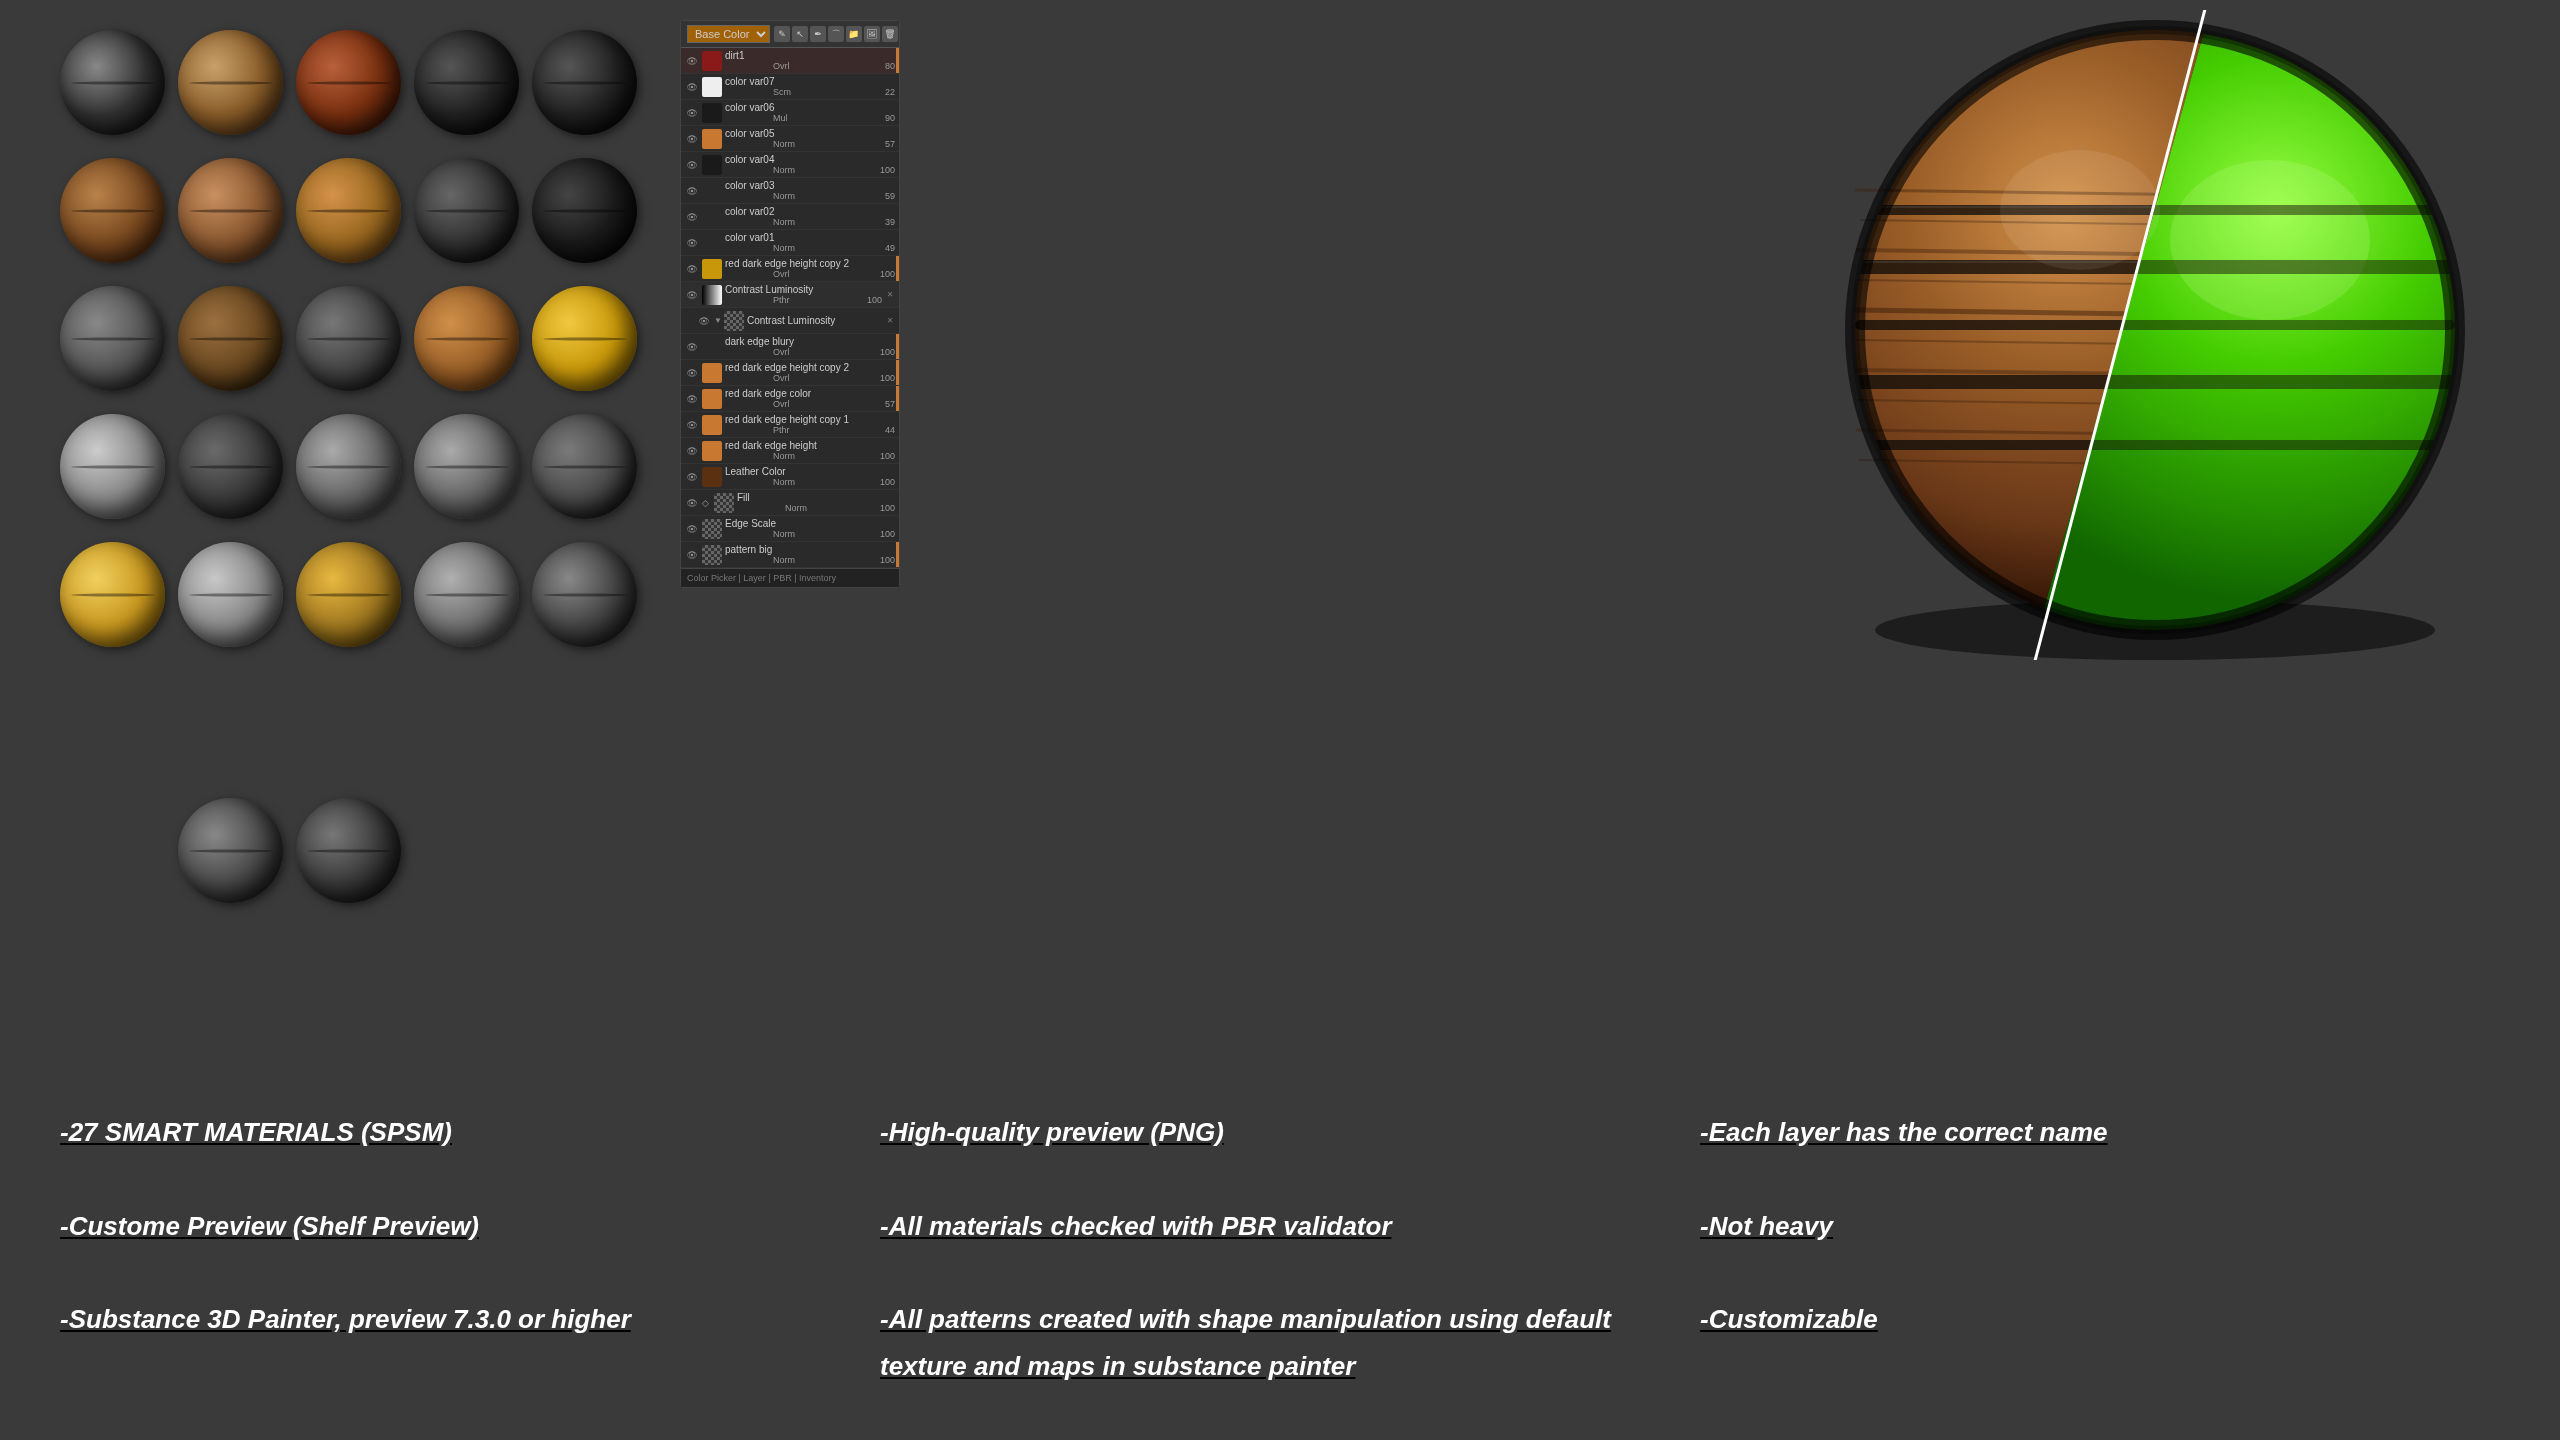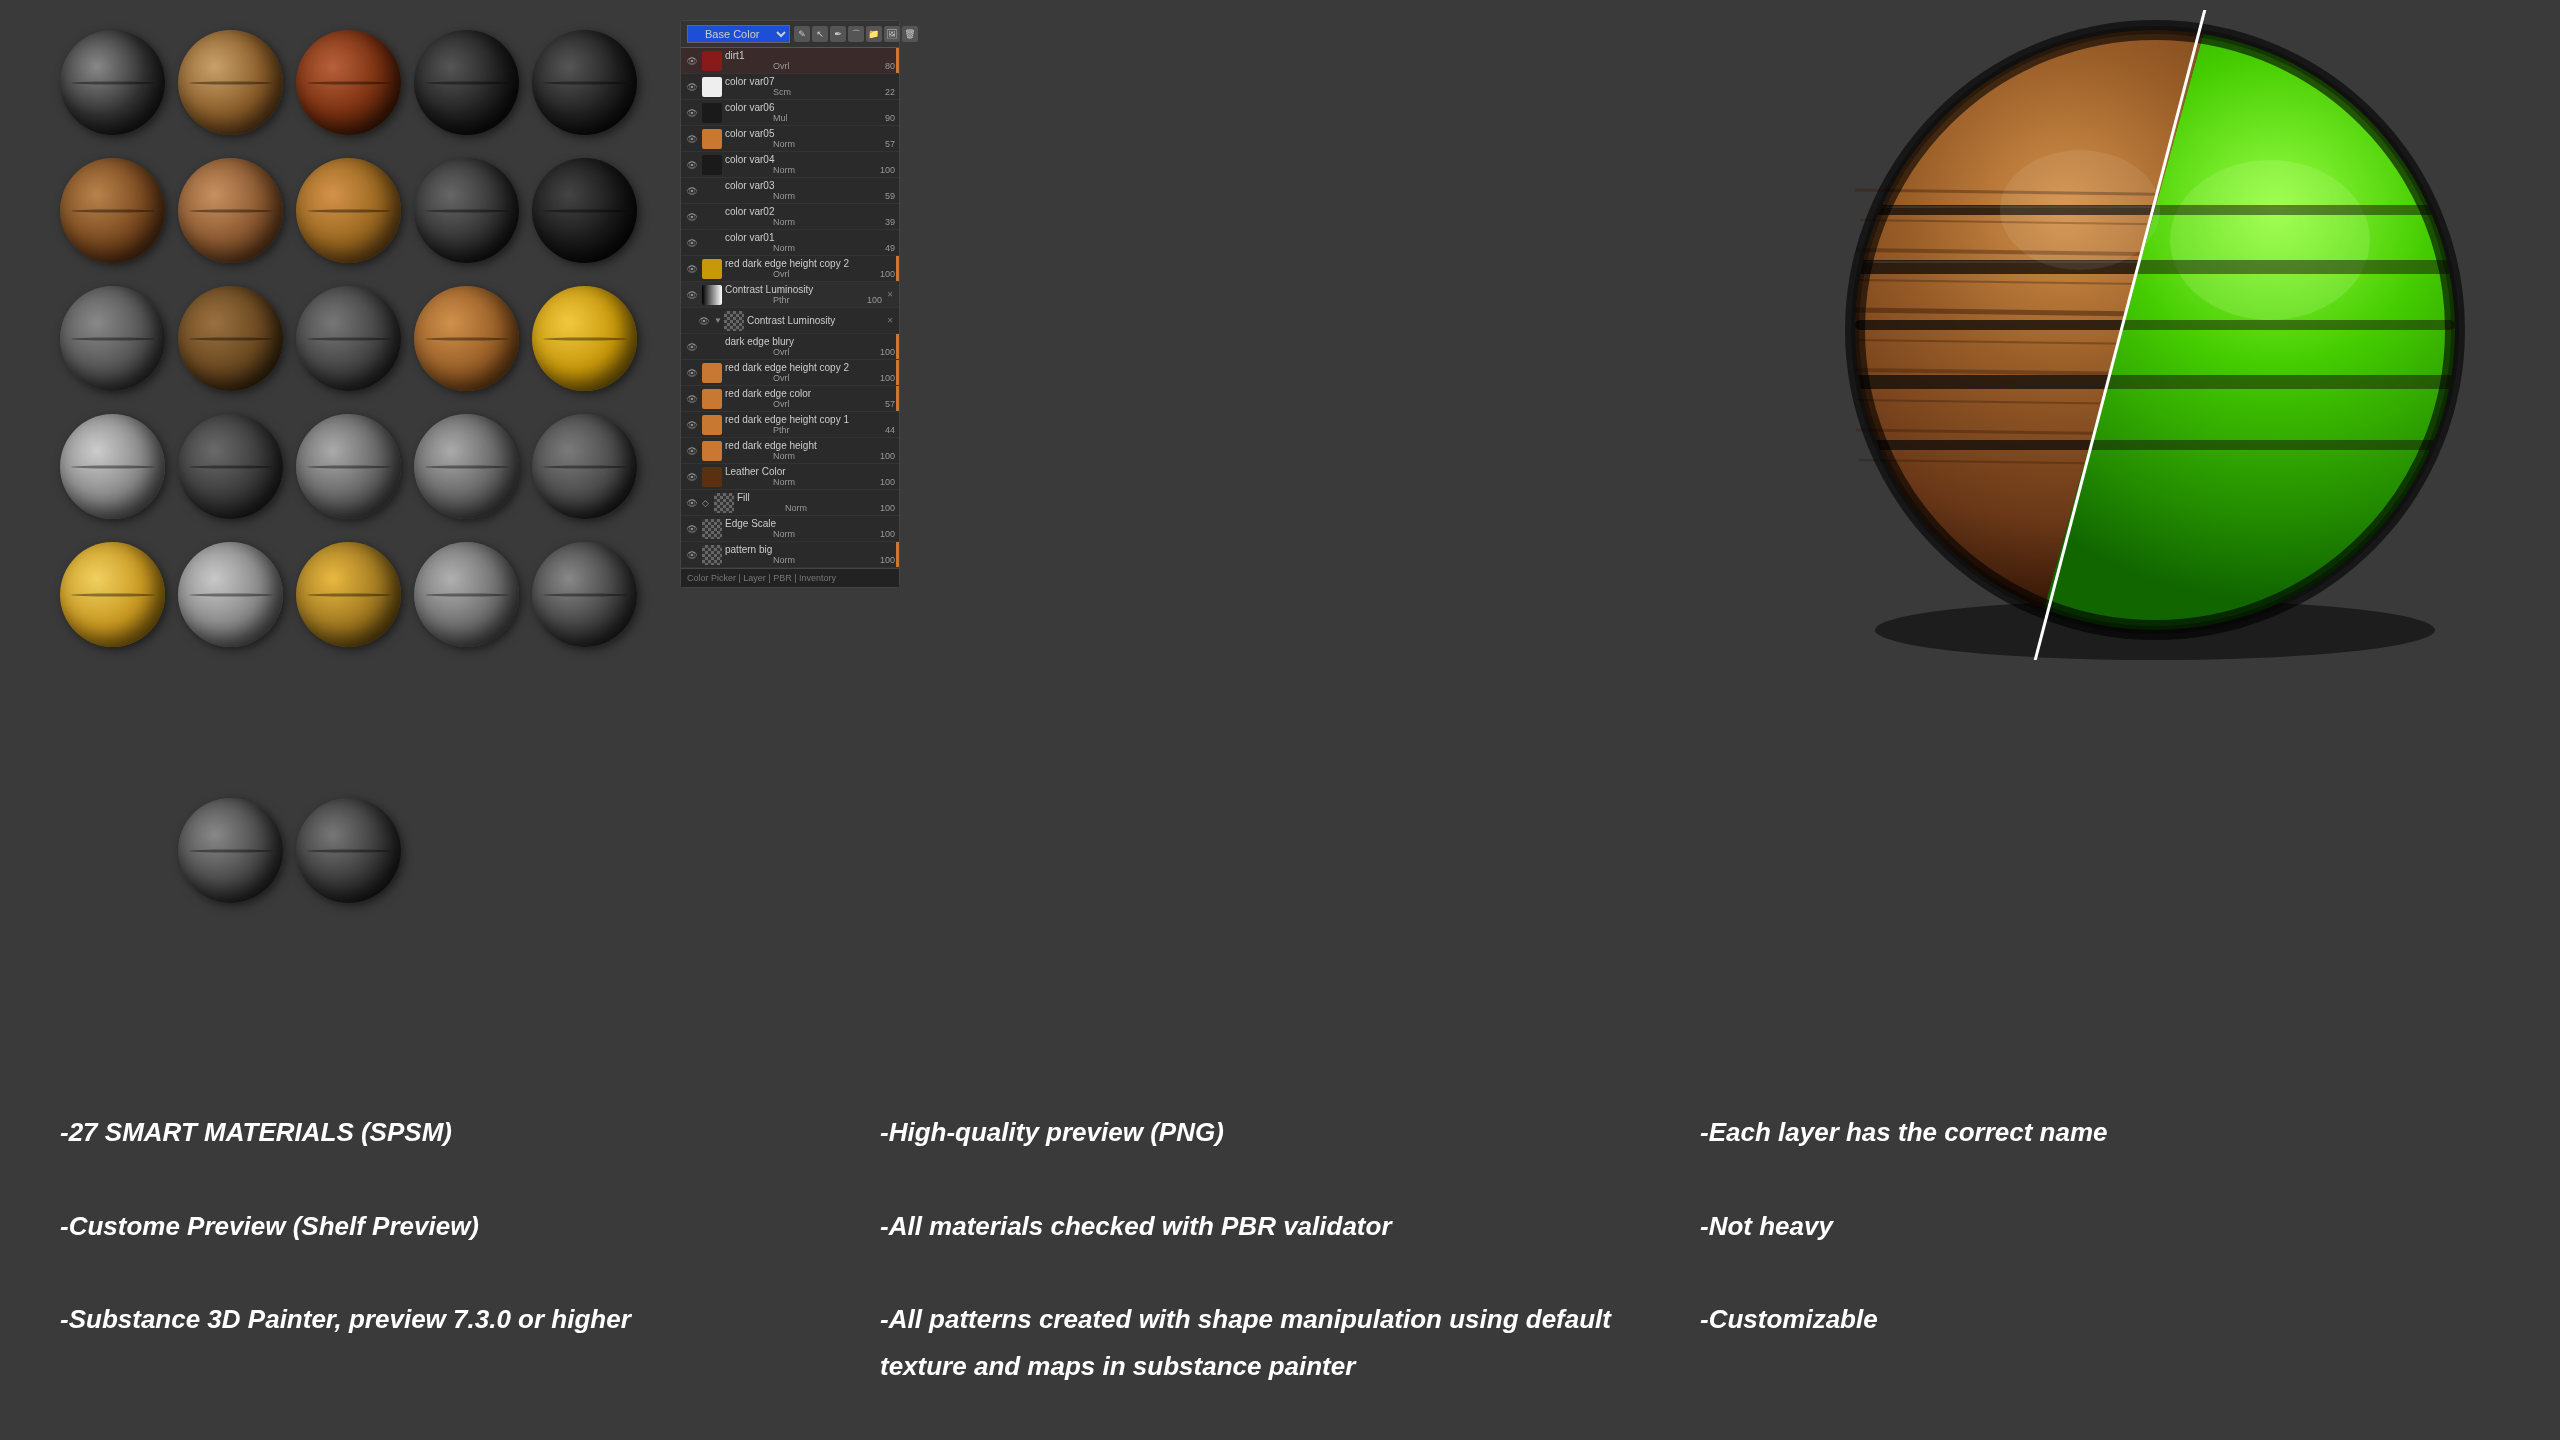--- a/index.html
+++ b/index.html
@@ -111,25 +111,25 @@
     .layer-panel-header {
       display: flex;
       align-items: center;
       background: #333;
       padding: 4px 6px;
       border-bottom: 1px solid #555;
       gap: 4px;
     }
 
     .layer-panel-header select {
-      background: #1d4ed8;
+      background: #a16207;
       color: #ccc;
       border: 1px solid #666;
       font-size: 11px;
-      padding: 1px 13px;
+      padding: 1px 3px;
       flex: 1;
     }
 
     .header-icons {
       display: flex;
       gap: 2px;
     }
 
     .header-icon {
       width: 16px;
@@ -235,20 +235,21 @@
     }
 
     
     .bottom-section {
       position: absolute;
       bottom: 50px;
       left: 60px;
       right: 60px;
       display: flex;
       gap: 0;
+      text-decoration: underline;
     }
 
     .bottom-col {
       flex: 1;
       padding: 0 20px;
     }
 
     .bottom-col:first-child {
       padding-left: 0;
     }

